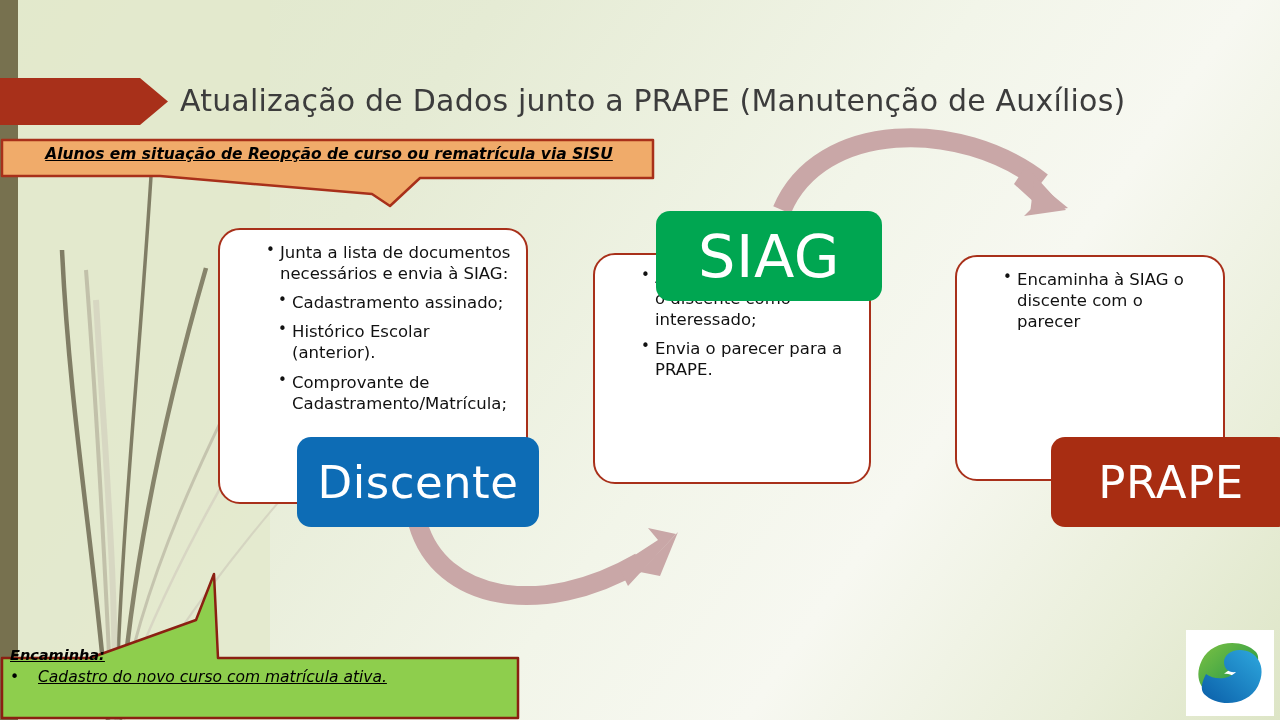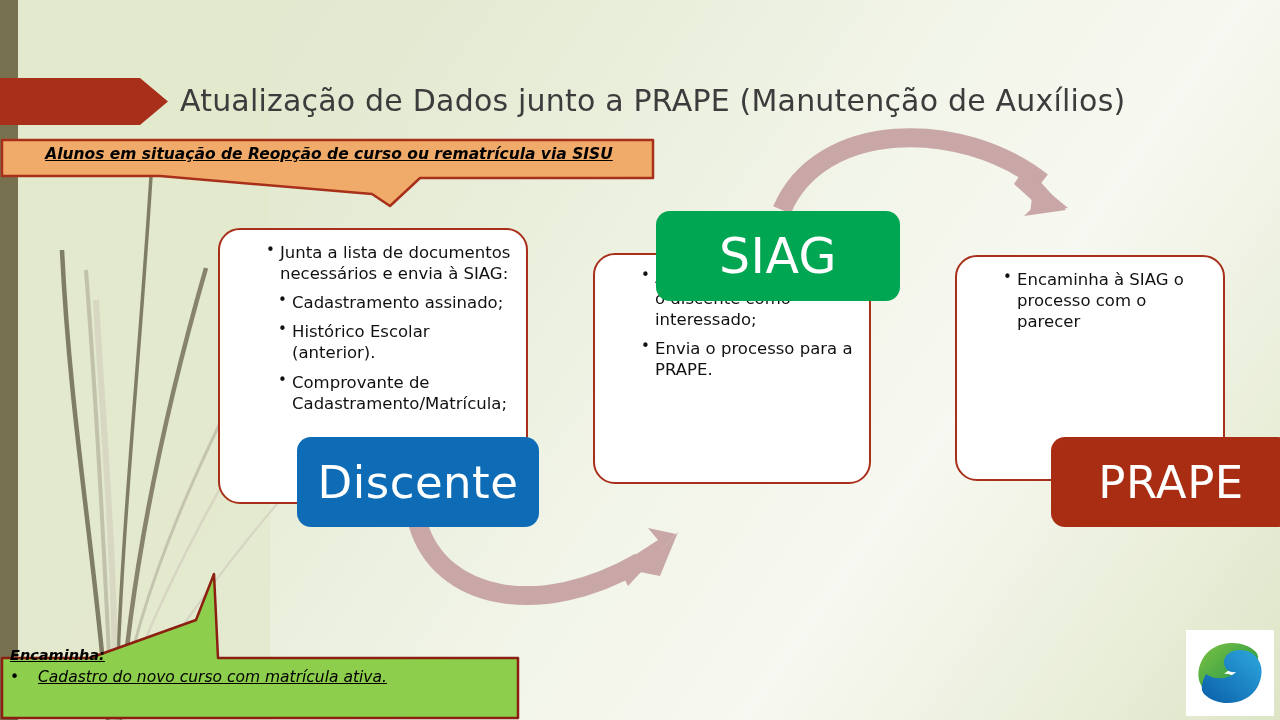--- a/index.html
+++ b/index.html
@@ -117,23 +117,23 @@
     letter-spacing: 0.5px;
   }
   .role-discente {
     left: 297px; top: 437px;
     width: 242px; height: 90px;
     background: #0d6cb5;
     font-size: 45px;
   }
   .role-siag {
     left: 656px; top: 211px;
-    width: 244px; height: 90px;
+    width: 226px; height: 90px;
     background: #00a651;
-    font-size: 49px;
+    font-size: 59px;
   }
   .role-prape {
     left: 1051px; top: 437px;
     width: 240px; height: 90px;
     background: #a82d12;
     font-size: 45px;
   }
 
   
   .arrow-layer {
@@ -239,27 +239,27 @@
       <li>Junta a lista de documentos necessários e envia à SIAG:</li>
       <li class="indent">Cadastramento assinado;</li>
       <li class="indent">Histórico Escolar (anterior).</li>
       <li class="indent">Comprovante de Cadastramento/Matrícula;</li>
     </ul>
   </div>
 
   <div class="card card-b">
     <ul class="bullets">
       <li>Abre o processo, tendo o discente como interessado;</li>
-      <li>Envia o processo para a PRAPE.</li>
+      <li>Envia o parecer para a PRAPE.</li>
     </ul>
   </div>
 
   <div class="card card-c">
     <ul class="bullets">
-      <li>Encaminha à SIAG o processo com o parecer</li>
+      <li>Encaminha à SIAG o discente com o parecer</li>
     </ul>
   </div>
 
   <div class="role role-siag">SIAG</div>
   <div class="role role-discente">Discente</div>
   <div class="role role-prape">PRAPE</div>
 
   <svg class="callout-green-shape" viewBox="0 0 540 160" preserveAspectRatio="none">
     <path d="M214 14 L196 60 L90 98 L2 98 L2 158 L518 158 L518 98 L218 98 L214 14 Z" fill="#8ece4d" stroke="#8b2012" stroke-width="2.5" stroke-linejoin="round"></path>
   </svg>

